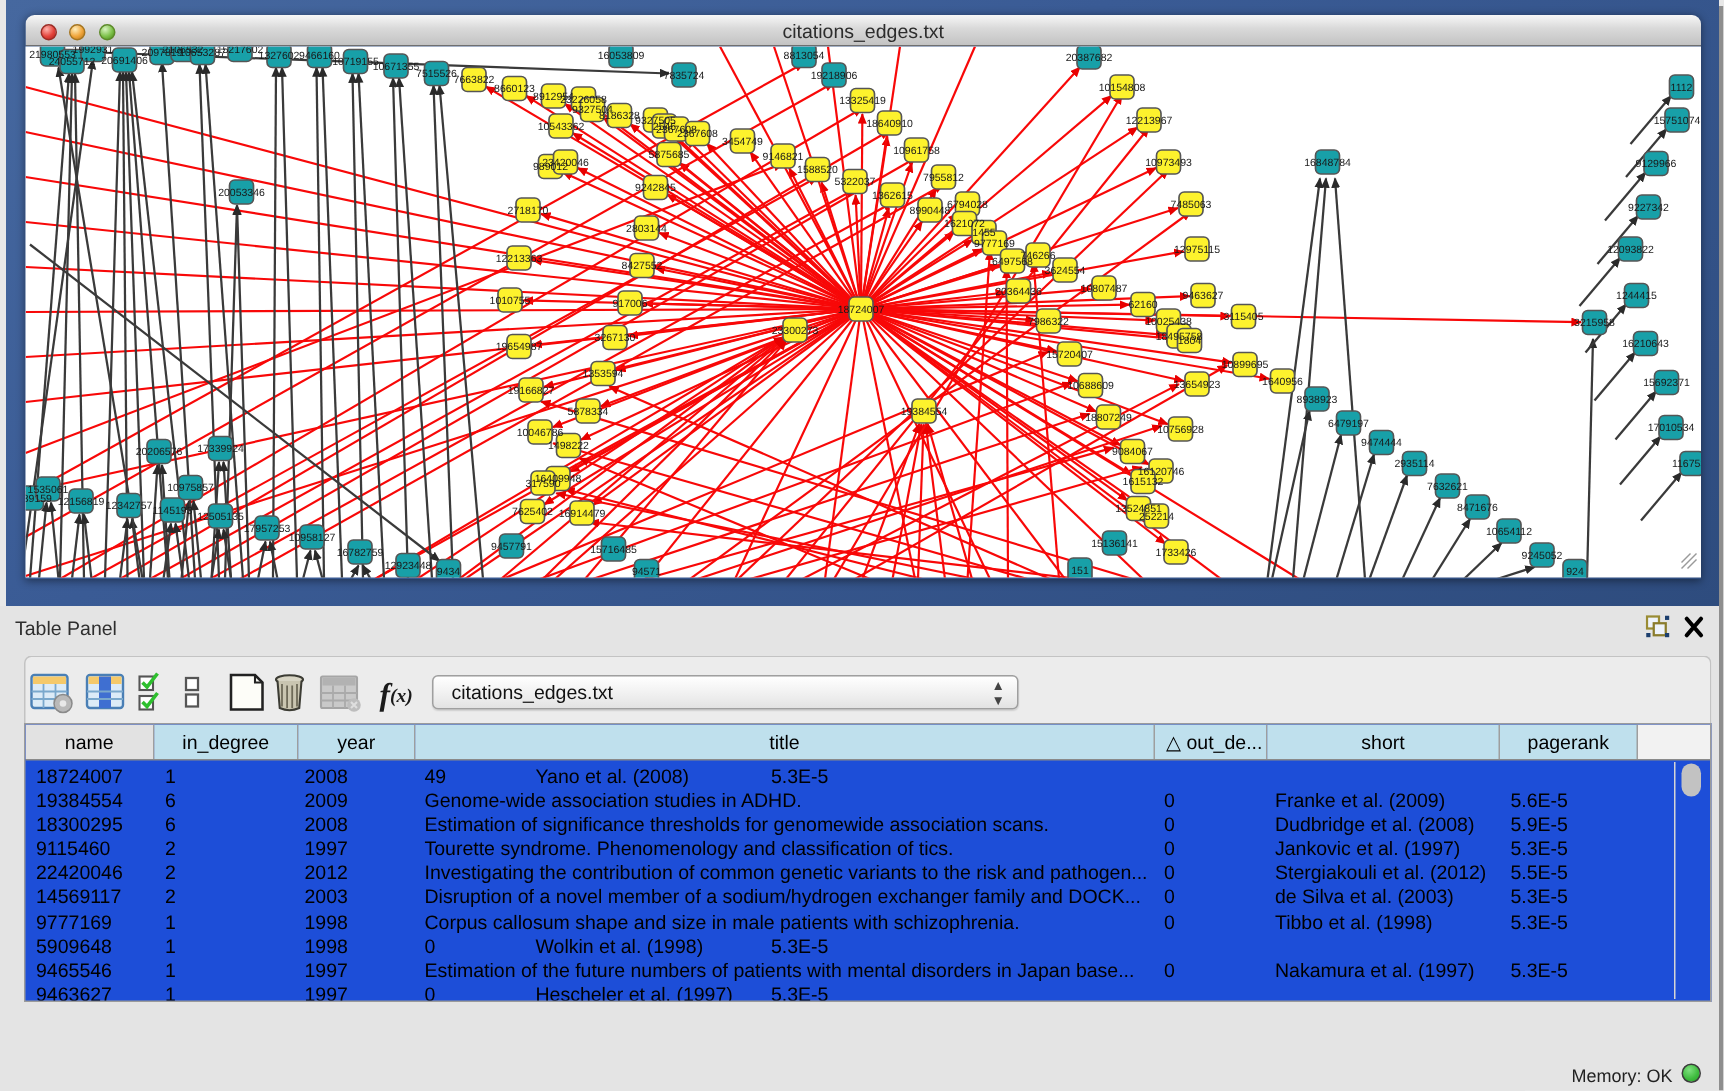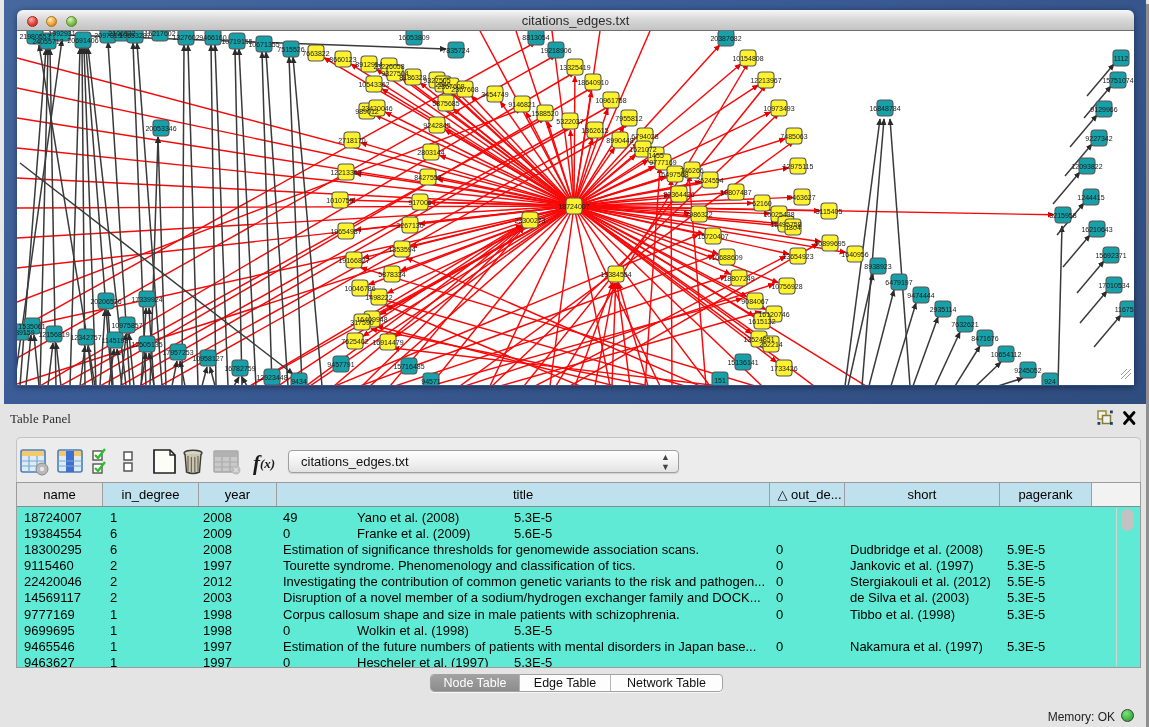--- a/index.html
+++ b/index.html
@@ -17,33 +17,33 @@
  font-size:13px;color:#2c2c2c;}
 .tl{position:absolute;top:5.5px;width:11px;height:11px;border-radius:50%;}
 #tl1{left:9.5px;background:radial-gradient(circle at 35% 28%,#ffb3ad,#e4443c 55%,#a8201a);border:.5px solid #9c2b24;}
 #tl2{left:29px;background:radial-gradient(circle at 35% 28%,#ffeebb,#f0a53b 55%,#b4731a);border:.5px solid #a5751f;}
 #tl3{left:48.5px;background:radial-gradient(circle at 35% 28%,#d7f3c0,#7dc14a 55%,#478417);border:.5px solid #5c8a28;}
 #canvas{position:relative;width:1117px;height:354px;background:#fff;overflow:hidden;}
 
 #rstrip{position:absolute;right:0;top:4px;width:3px;height:723px;background:#8e8e8e;}
 
 #tpanel{position:absolute;left:0;top:404px;width:1146px;height:323px;background:#e4e4e4;}
-#tphead{position:relative;height:29px;font-family:Liberation Serif, serif;}
+#tphead{position:relative;height:29px;}
 #tphead .t{position:absolute;left:10px;top:7px;font-size:13px;color:#2e2e2e;}
 #tpicons{position:absolute;right:9px;top:6px;}
 
 #tbar{position:absolute;left:16px;top:33px;width:1125px;height:45px;background:#ececec;
  border:1px solid #c3c3c3;border-bottom:none;border-radius:5px 5px 0 0;}
 
 #combo{position:absolute;left:271px;top:12px;width:391px;height:23px;border-radius:4px;
  background:linear-gradient(#ffffff,#ececec 70%,#e2e2e2);border:1px solid #9f9f9f;
  box-shadow:0 1px 1px rgba(0,0,0,.12);font-size:13px;color:#111;line-height:21px;padding-left:12px;}
 #combo .ar{position:absolute;right:8px;top:1px;font-size:9px;color:#444;line-height:10px;text-align:center}
 
-#tbl{position:absolute;left:16px;top:78px;width:1125px;height:186px;background:#5eead4;
+#tbl{position:absolute;left:16px;top:78px;width:1125px;height:186px;background:#1d4ed8;
  border:1px solid #9b9b9b;font-size:13px;color:#000;overflow:hidden}
 #thead{display:flex;height:24px;line-height:24px;text-align:center;
  border-bottom:1px solid #8a8a8a;}
 #thead div{border-right:1px solid #9e9e9e;background:#bfe0ed;overflow:hidden;white-space:nowrap}
 #thead .h0{background:#e2e2e2;}
 #thead .hx{background:#f2f2f2;border-right:none}
 #tbody{padding-top:3px}
 .tr{display:flex;height:16.1px;line-height:16.1px;white-space:nowrap;}
 .tr div{overflow:hidden;padding:0 2px}
 .c0{width:86px;padding-left:7px!important}
@@ -667,20 +667,21 @@
             <div class="c1">1</div>
             <div class="c2">2008</div>
             <div class="c4">49</div>
             <div class="c5">Yano et al. (2008)</div>
             <div class="c6">5.3E-5</div>
           </div>
 <div class="tr">
             <div class="c0">19384554</div>
             <div class="c1">6</div>
             <div class="c2">2009</div>
+            <div class="c3">Genome-wide association studies in ADHD.</div>
             <div class="c4">0</div>
             <div class="c5">Franke et al. (2009)</div>
             <div class="c6">5.6E-5</div>
           </div>
 <div class="tr">
             <div class="c0">18300295</div>
             <div class="c1">6</div>
             <div class="c2">2008</div>
             <div class="c3">Estimation of significance thresholds for genomewide association scans.</div>
             <div class="c4">0</div>
@@ -717,21 +718,21 @@
 <div class="tr">
             <div class="c0">9777169</div>
             <div class="c1">1</div>
             <div class="c2">1998</div>
             <div class="c3">Corpus callosum shape and size in male patients with schizophrenia.</div>
             <div class="c4">0</div>
             <div class="c5">Tibbo et al. (1998)</div>
             <div class="c6">5.3E-5</div>
           </div>
 <div class="tr">
-            <div class="c0">9699695</div>
+            <div class="c0">5909648</div>
             <div class="c1">1</div>
             <div class="c2">1998</div>
             <div class="c4">0</div>
             <div class="c5">Wolkin et al. (1998)</div>
             <div class="c6">5.3E-5</div>
           </div>
 <div class="tr">
             <div class="c0">9465546</div>
             <div class="c1">1</div>
             <div class="c2">1997</div>
@@ -745,20 +746,15 @@
             <div class="c1">1</div>
             <div class="c2">1997</div>
             <div class="c4">0</div>
             <div class="c5">Hescheler et al. (1997)</div>
             <div class="c6">5.3E-5</div>
           </div>
       </div>
       <div id="sbtrack"></div>
         <div id="sbthumb"></div>
     </div>
-    <div id="tabs">
-        <div class="sel s1">Node Table</div>
-        <div class="mid s2">Edge Table</div>
-        <div class="s3">Network Table</div>
-      </div>
     <div id="mem">Memory: OK</div>
       <div id="memdot"></div>
   </div>
 </div>
 </body></html>

